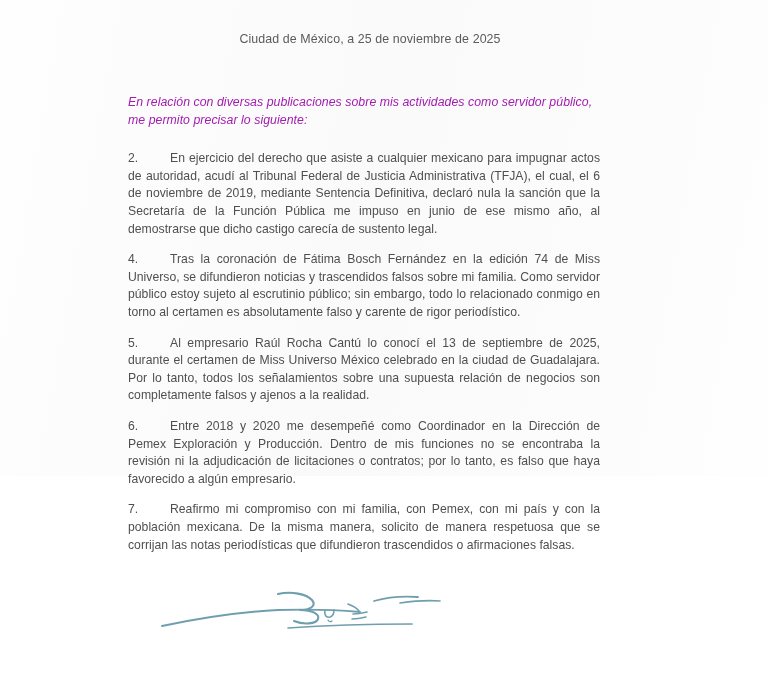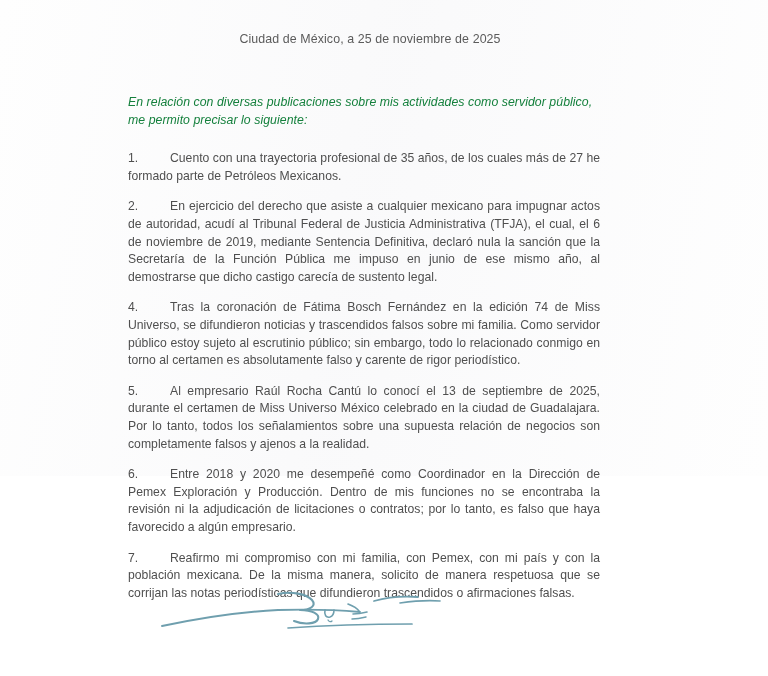--- a/index.html
+++ b/index.html
@@ -52,21 +52,21 @@
     position: absolute;
     left: 128px;
     top: 82px;
     width: 472px;
   }
 
   .intro {
     font-style: italic;
     font-size: 12.3px;
     line-height: 17.5px;
-    color: #15803d;
+    color: #a21caf;
     margin-bottom: 21px;
     letter-spacing: 0.05px;
   }
 
   .clause {
     display: block;
     font-size: 12.2px;
     line-height: 17.6px;
     text-align: justify;
     color: #4f4f4f;
@@ -101,23 +101,20 @@
 <div class="page">
 
   <div class="scan-tint"></div>
 
   <div class="date-line">Ciudad de México, a 25 de noviembre de 2025</div>
 
   <div class="body-block">
 
     <p class="intro">En relación con diversas publicaciones sobre mis actividades como servidor público, me permito precisar lo siguiente:</p>
 
-    <p class="clause">
-      <span class="num">1.</span><span>Cuento con una trayectoria profesional de 35 años, de los cuales más de 27 he formado parte de Petróleos Mexicanos.</span>
-    </p>
 
     <p class="clause">
       <span class="num">2.</span><span>En ejercicio del derecho que asiste a cualquier mexicano para impugnar actos de autoridad, acudí al Tribunal Federal de Justicia Administrativa (TFJA), el cual, el 6 de noviembre de 2019, mediante Sentencia Definitiva, declaró nula la sanción que la Secretaría de la Función Pública me impuso en junio de ese mismo año, al demostrarse que dicho castigo carecía de sustento legal.</span>
     </p>
 
 
     <p class="clause">
       <span class="num">4.</span><span>Tras la coronación de Fátima Bosch Fernández en la edición 74 de Miss Universo, se difundieron noticias y trascendidos falsos sobre mi familia. Como servidor público estoy sujeto al escrutinio público; sin embargo, todo lo relacionado conmigo en torno al certamen es absolutamente falso y carente de rigor periodístico.</span>
     </p>
 

